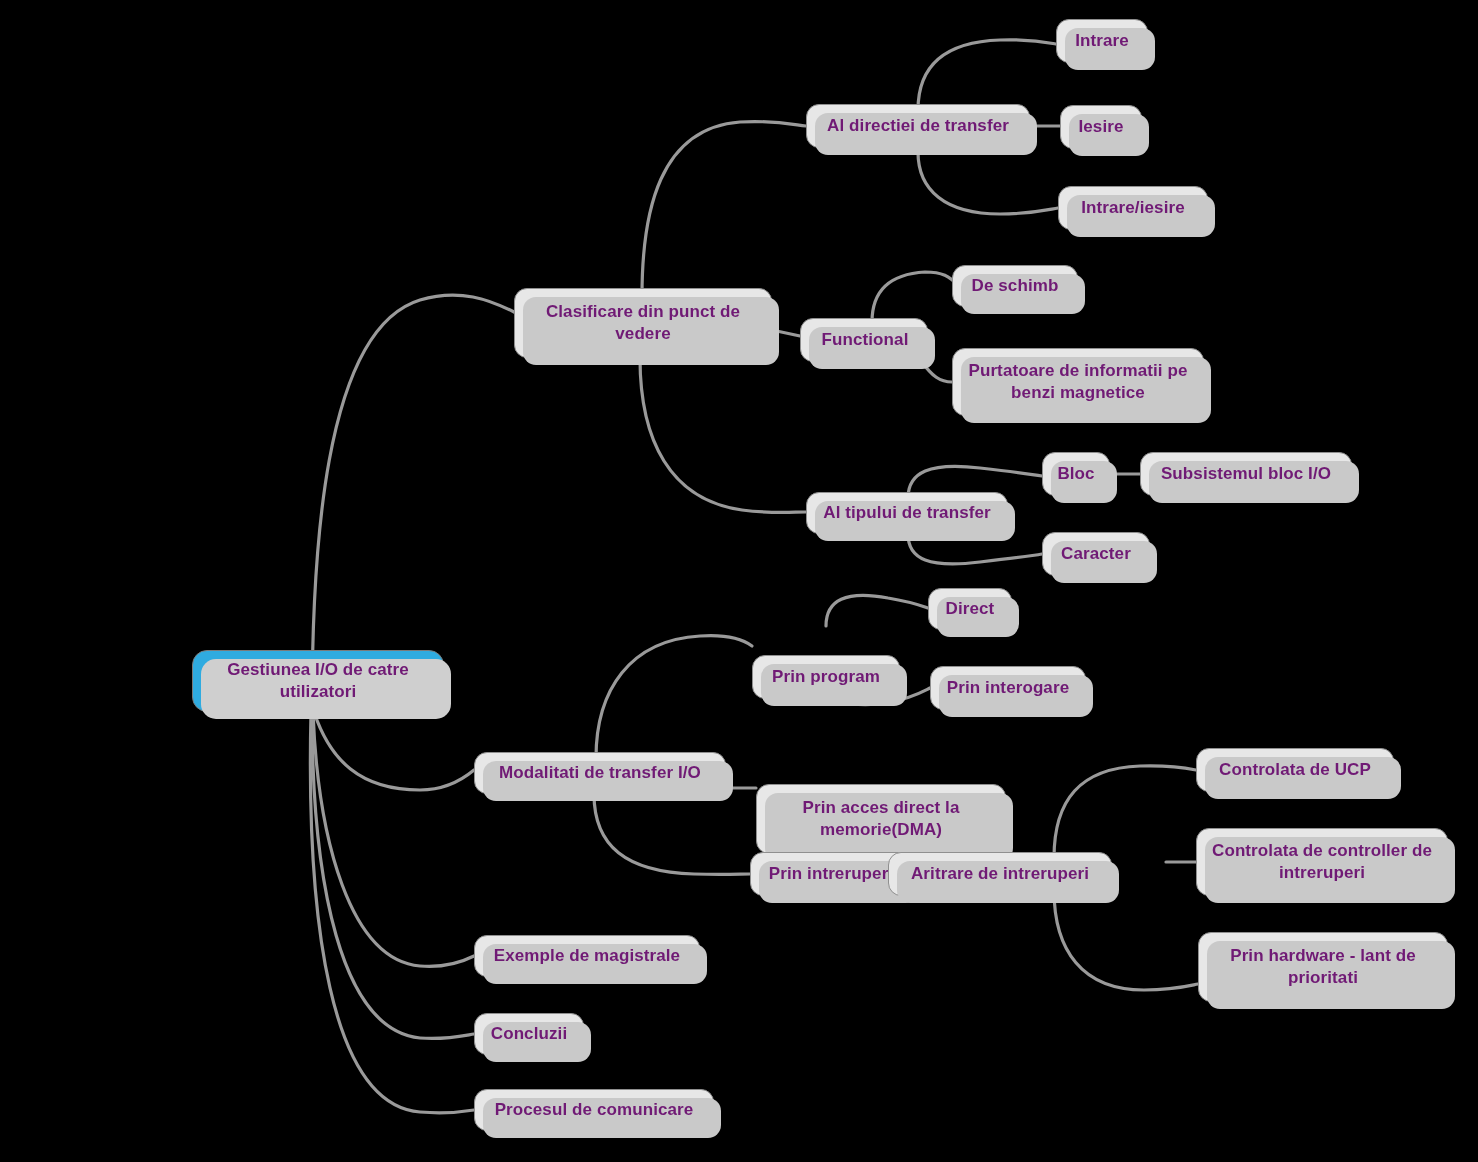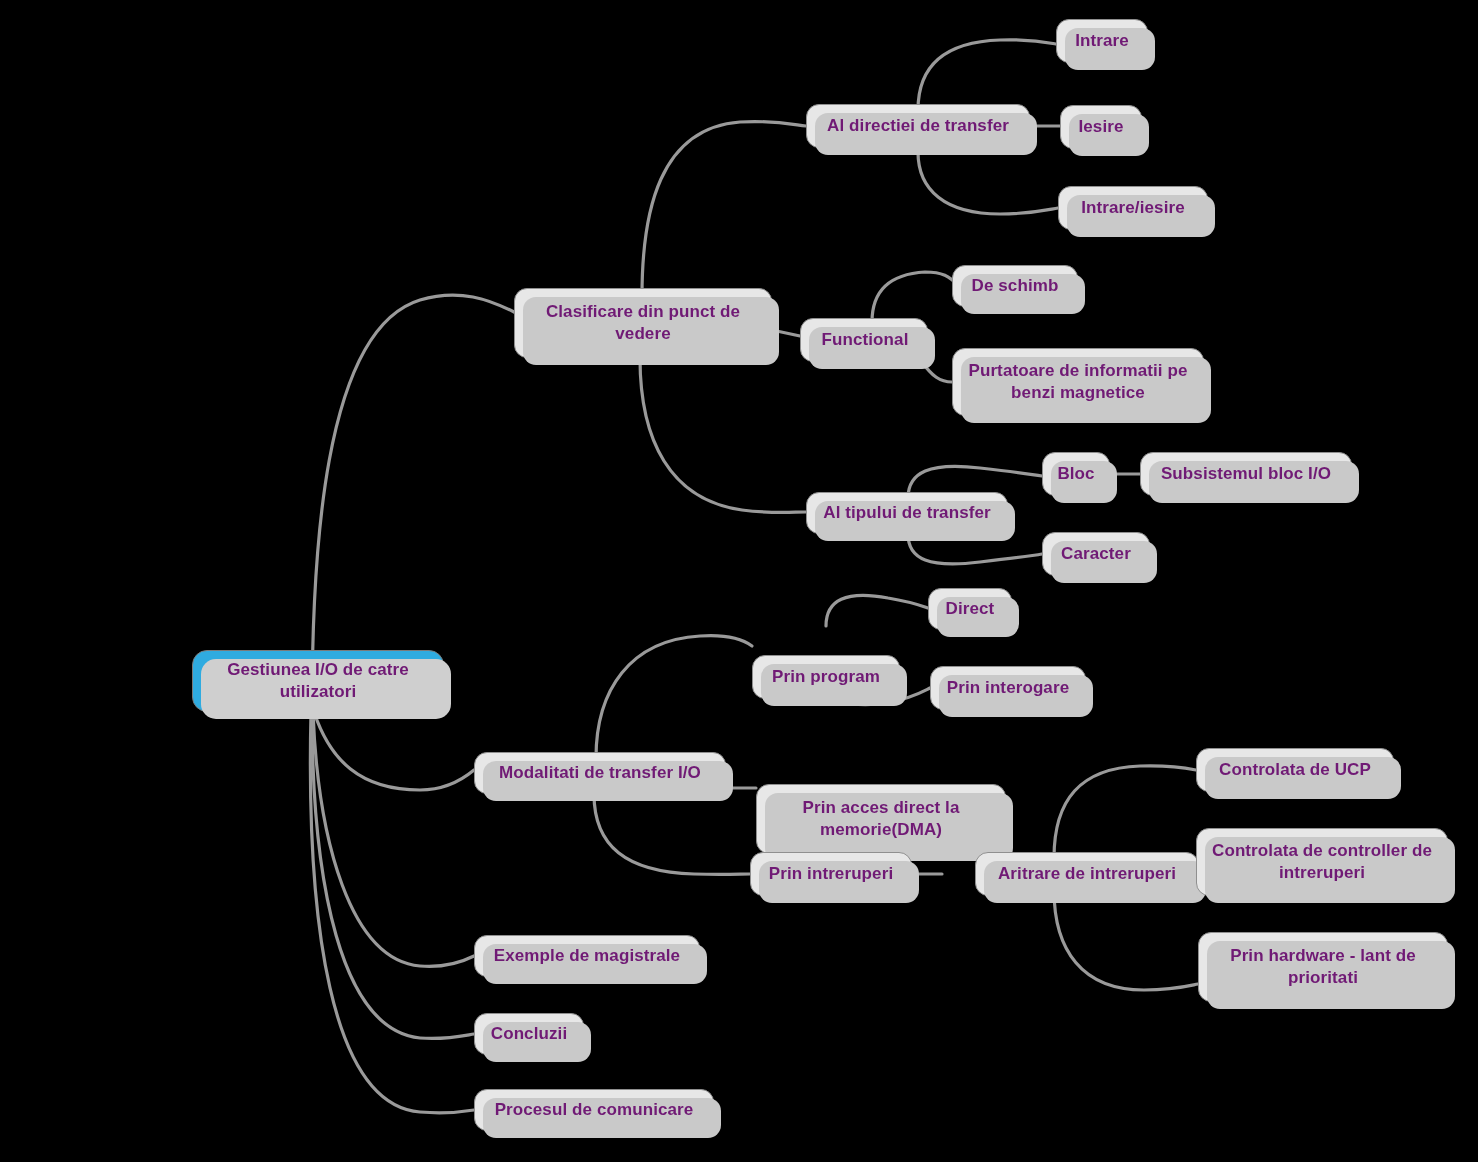--- a/index.html
+++ b/index.html
@@ -209,21 +209,21 @@
   </div>
 
   <div class="node plain" style="left:928px; top:588px; width:84px; height:42px;">
     <span class="label">Direct</span>
   </div>
 
   <div class="node plain" style="left:930px; top:666px; width:156px; height:44px;">
     <span class="label">Prin interogare</span>
   </div>
 
-  <div class="node plain" style="left:975px; top:852px; width:224px; height:44px;">
+  <div class="node plain" style="left:888px; top:852px; width:224px; height:44px;">
     <span class="label">Aritrare de intreruperi</span>
   </div>
 
   <div class="node plain" style="left:1196px; top:748px; width:198px; height:44px;">
     <span class="label">Controlata de UCP</span>
   </div>
 
   <div class="node plain" style="left:1196px; top:828px; width:252px; height:68px;">
     <span class="label">Controlata de controller de intreruperi</span>
   </div>

